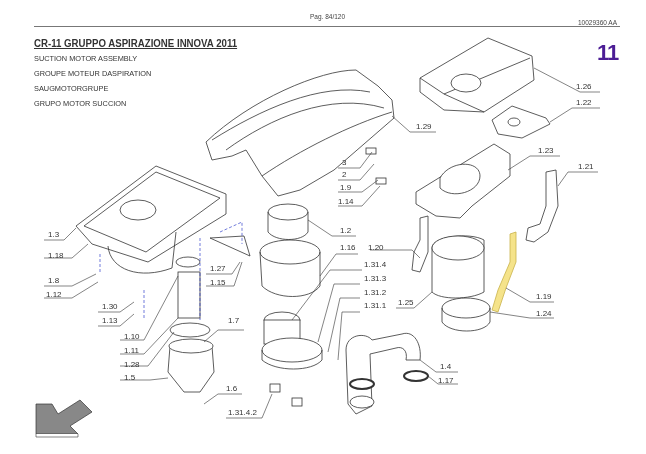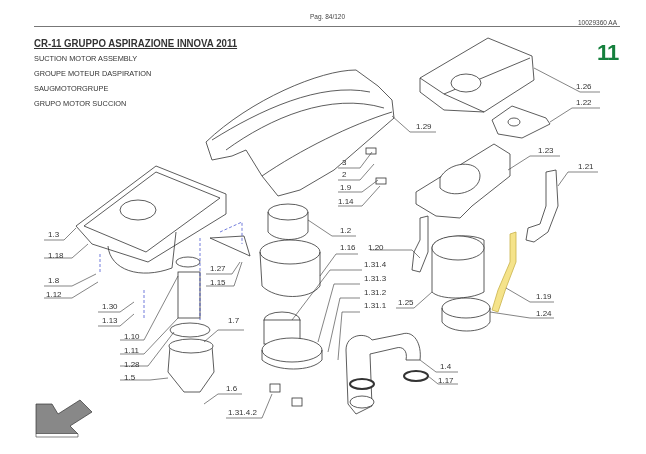--- a/index.html
+++ b/index.html
@@ -1,21 +1,21 @@
 <!DOCTYPE html>
 <html><head>
 <meta charset="utf-8">
 <style>
   html, body { margin: 0; padding: 0; background: #ffffff; }
   body { width: 646px; height: 454px; position: relative; overflow: hidden;
          font-family: "Liberation Sans", sans-serif; color: #222; }
   .hdr-line { position: absolute; left: 34px; top: 26px; width: 586px; height: 1px; background: #777; }
   .page-no { position: absolute; left: 310px; top: 13px; font-size: 6.5px; color: #444; }
   .doc-code { position: absolute; left: 578px; top: 19px; font-size: 6.5px; color: #444; }
-  .big-num { position: absolute; left: 597px; top: 40px; font-size: 22px; font-weight: bold; color: #15803d; letter-spacing: -1px; }
+  .big-num { position: absolute; left: 597px; top: 40px; font-size: 22px; font-weight: bold; color: #4c1d95; letter-spacing: -1px; }
   .title { position: absolute; left: 34px; top: 37px; font-size: 10.5px; font-weight: bold; text-decoration: underline; color: #333; transform: scaleX(0.92); transform-origin: left; }
   .sub { position: absolute; left: 34px; font-size: 8px; color: #333; transform: scaleX(0.92); transform-origin: left; }
   svg.diagram { position: absolute; left: 0; top: 0; }
   .lbl { font-family: "Liberation Sans", sans-serif; font-size: 8px; fill: #333; }
 </style>
 </head>
 <body>
 
 <div class="page-no">Pag. 84/120</div>
 <div class="hdr-line"></div>

